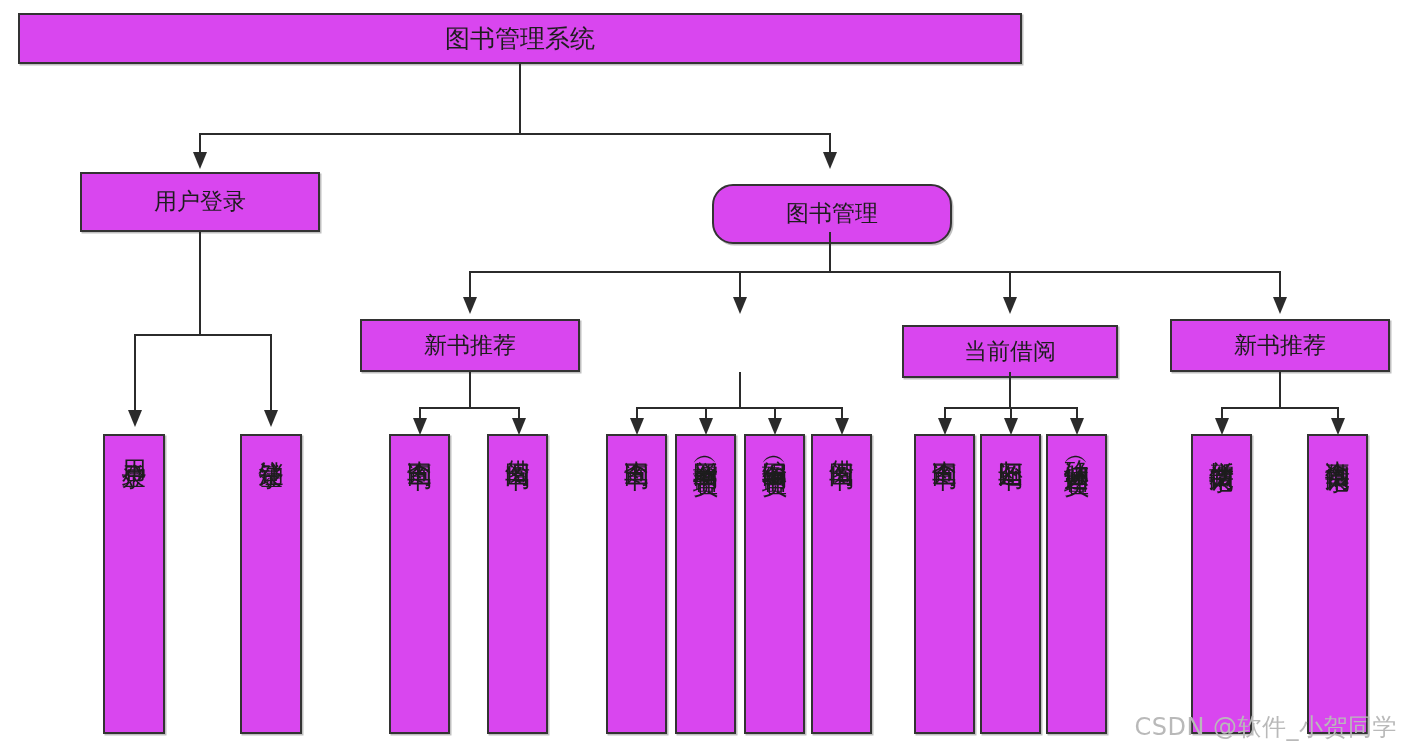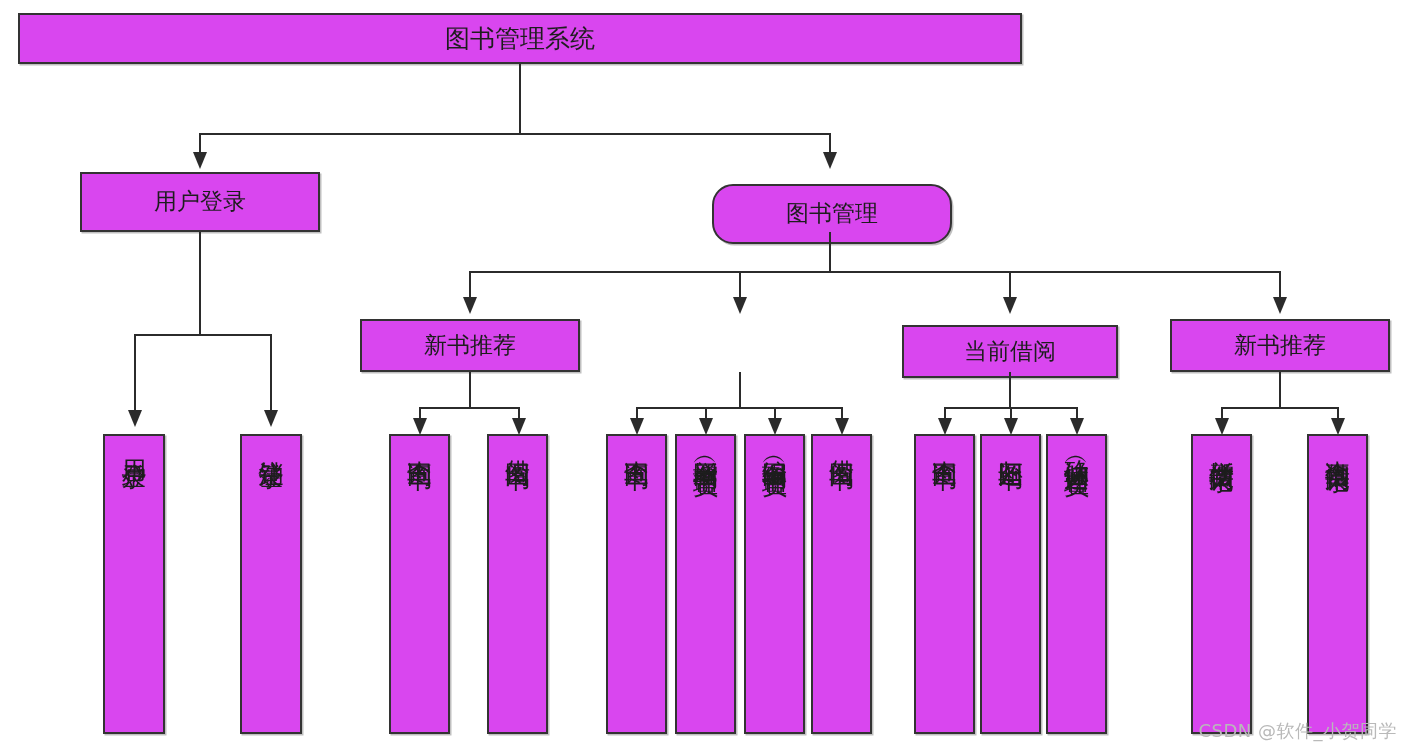--- a/index.html
+++ b/index.html
@@ -64,21 +64,21 @@
     width:0;height:0;
     border-left:7px solid transparent;
     border-right:7px solid transparent;
     border-top:17px solid #2b2b2b;
   }
   
   #watermark{
     position:absolute;
     right:8px;
     bottom:4px;
-    font-size:18px;
+    font-size:24px;
     color:#b9b9b9;
     letter-spacing:.5px;
     white-space:nowrap;
     user-select:none;
   }
 </style>
 </head>
 <body>
 
 <div id="canvas">

